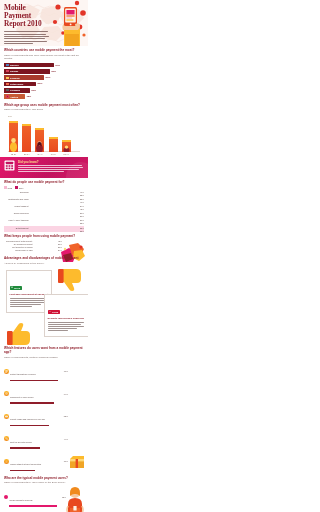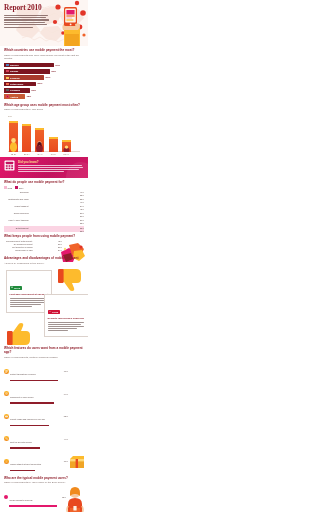--- a/index.html
+++ b/index.html
@@ -172,20 +172,21 @@
           <path d="M18 8 L30 5 L40 10 L36 18 L24 20 L16 15 Z"></path>
           <path d="M42 9 L54 6 L62 12 L58 22 L46 24 L40 17 Z"></path>
           <path d="M64 10 L78 9 L84 18 L76 26 L64 24 L60 16 Z"></path>
           <path d="M20 24 L34 23 L40 30 L32 38 L22 36 L16 30 Z"></path>
           <path d="M44 27 L58 26 L64 33 L56 41 L46 39 L40 33 Z"></path>
         </g>
       </svg>
     </div>
 
     <div class="title-wrap">
+      <div class="title">Mobile Payment</div>
       <div class="title">Report 2010</div>
       <div class="subtitle-lines">
         <i class="txt" style="width:96%"></i>
         <i class="txt" style="width:92%"></i>
         <i class="txt" style="width:97%"></i>
         <i class="txt" style="width:89%"></i>
         <i class="txt" style="width:94%"></i>
         <i class="txt" style="width:62%"></i>
       </div>
     </div>

